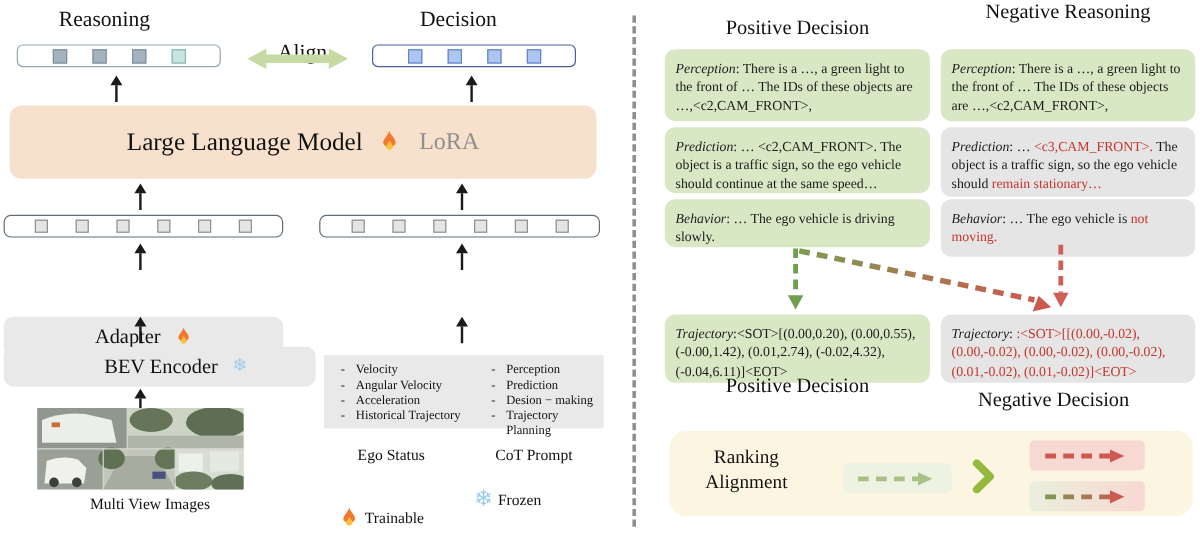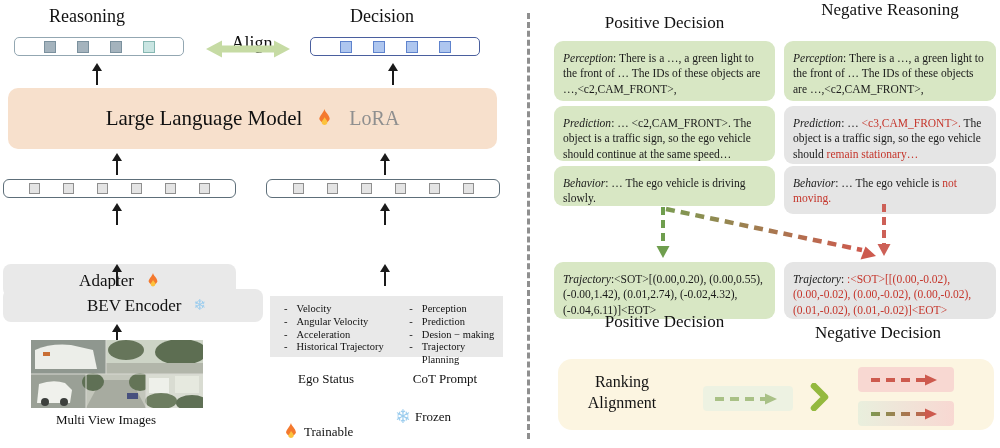--- a/index.html
+++ b/index.html
@@ -210,21 +210,21 @@
     <rect x="115" y="34" width="57" height="34" fill="#d9dcd2"></rect>
     <rect x="118" y="38" width="20" height="15" fill="#eef0ea"></rect>
     <rect x="144" y="36" width="24" height="17" fill="#e6e9df"></rect>
     <ellipse cx="130" cy="61" rx="16" ry="8" fill="#6d7d60"></ellipse>
     <ellipse cx="161" cy="63" rx="16" ry="8" fill="#5f7055"></ellipse>
     <line x1="75" y1="0" x2="75" y2="34" stroke="#d8d8d2" stroke-width="1"></line>
     <line x1="0" y1="34" x2="172" y2="34" stroke="#d8d8d2" stroke-width="1"></line>
     <line x1="55" y1="34" x2="55" y2="68" stroke="#d8d8d2" stroke-width="1"></line>
     <line x1="115" y1="34" x2="115" y2="68" stroke="#d8d8d2" stroke-width="1"></line>
   </svg>
-  <div class="abs ctr biglabel" style="left:16px;top:412px;width:180px;">Multi View Images</div>
+  <div class="abs ctr biglabel" style="left:35px;top:412px;width:180px;">Multi View Images</div>
 
   <div class="abs ctr biglabel" style="left:266px;top:371px;width:120px;">Ego Status</div>
   <div class="abs ctr biglabel" style="left:385px;top:371px;width:120px;">CoT Prompt</div>
 
   <div class="abs" style="left:283px;top:407px;display:flex;align-items:center;gap:5px;margin-top:16px;">
     <svg width="16" height="18" viewBox="0 0 14 16">
       <path d="M7 0 C7.5 3 11 4.5 11.4 8.4 A4.7 4.7 0 0 1 2.6 8.4 C3 5.5 5.6 4 7 0 Z" fill="#f4792e"></path>
       <path d="M7 7 C8.6 9.2 9.6 9.7 9.4 11.8 A2.6 2.6 0 0 1 4.6 11.8 C4.5 10 6.1 9.4 7 7 Z" fill="#fcc23c"></path>
     </svg>
     <span class="biglabel">Trainable</span>

